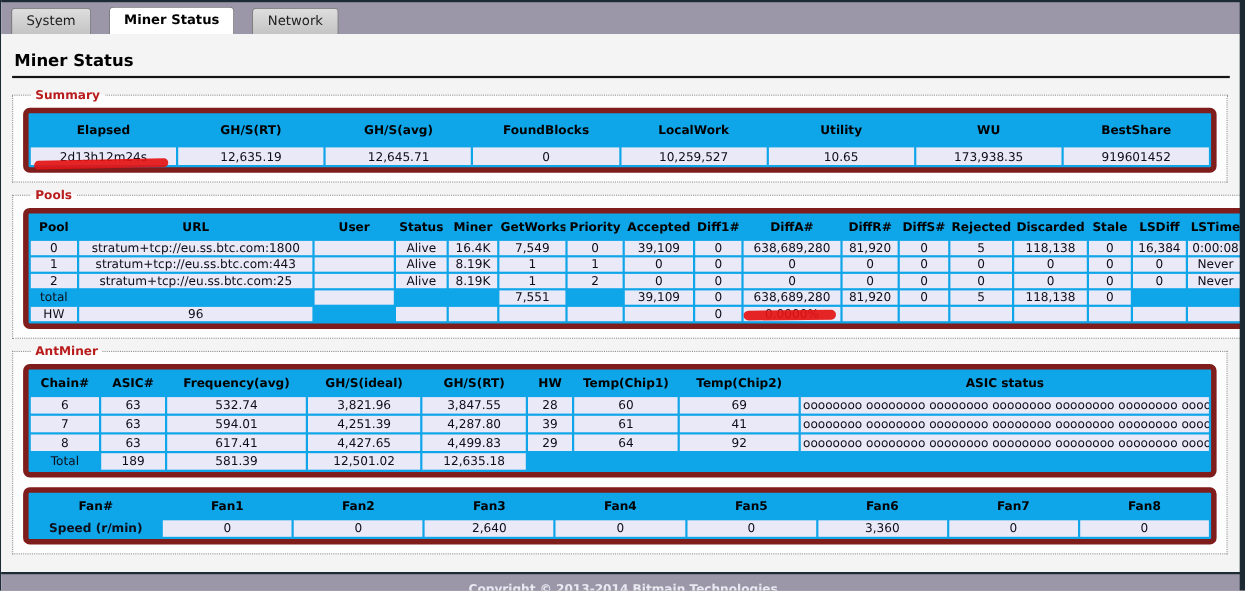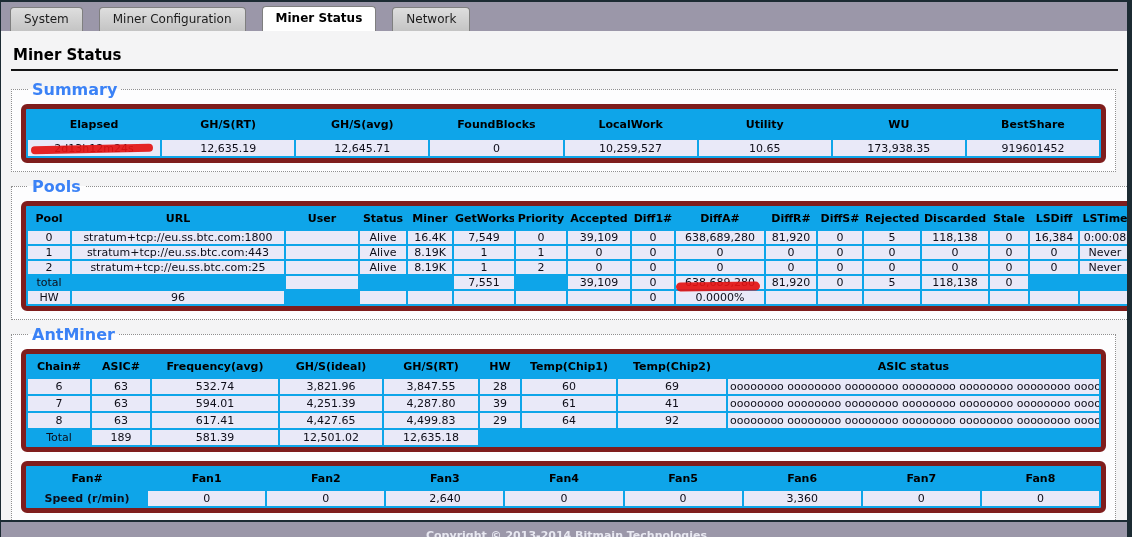--- a/index.html
+++ b/index.html
@@ -26,21 +26,21 @@
 
   
   .content{ height:489px; padding:7px 12px 0 10px; background:#f4f4f5; overflow:hidden; }
   h1.page-title{ font-size:15px; color:#000; margin:8px 0 5px 2px; }
   .rule{ border:none; border-top:2px solid #141414; margin:0 2px 9px 0; }
 
   fieldset{
     border:1px dotted #8f8f8f; background:#fdfdfe;
     margin:0 4px 5px 0; padding:5px 9px 8px;
   }
-  legend{ font-weight:bold; color:#3b82f6; font-size:16px; padding:0 4px; margin-left:7px; }
+  legend{ font-weight:bold; color:#b91c1c; font-size:11px; padding:0 4px; margin-left:7px; }
 
   .tblwrap{
     background:#0ea5e9; border:5px solid #7f1d1d; border-radius:6px; padding:0;
   }
   table{
     width:100%; border-collapse:separate; border-spacing:2px;
     table-layout:fixed; font-size:11px; color:#0d0d18;
   }
   th{ font-weight:bold; color:#000; padding:4px 1px; text-align:center; white-space:nowrap; overflow:hidden; }
   td{
@@ -78,21 +78,20 @@
     opacity:0.92; pointer-events:none;
   }
 </style>
 </head>
 <body>
 
 <div class="window">
 
   <div class="tabbar">
       <div class="tab">System</div>
-      <div class="tab">Miner Configuration</div>
       <div class="tab active">Miner Status</div>
       <div class="tab">Network</div>
     </div>
 
   <div class="content">
     <h1 class="page-title">Miner Status</h1>
     <hr class="rule">
 
     <fieldset>
       <legend>Summary</legend>

